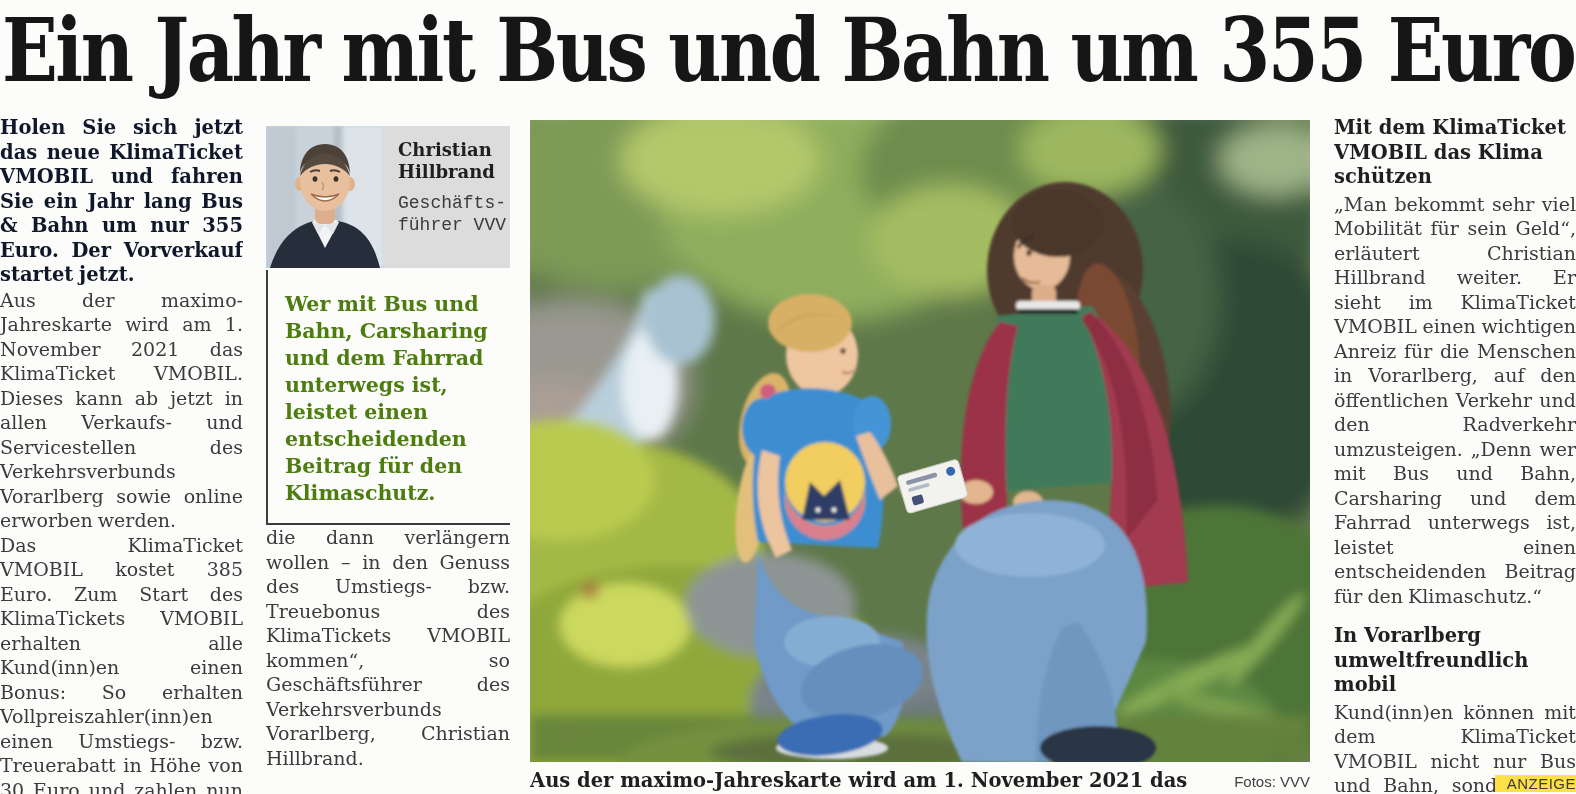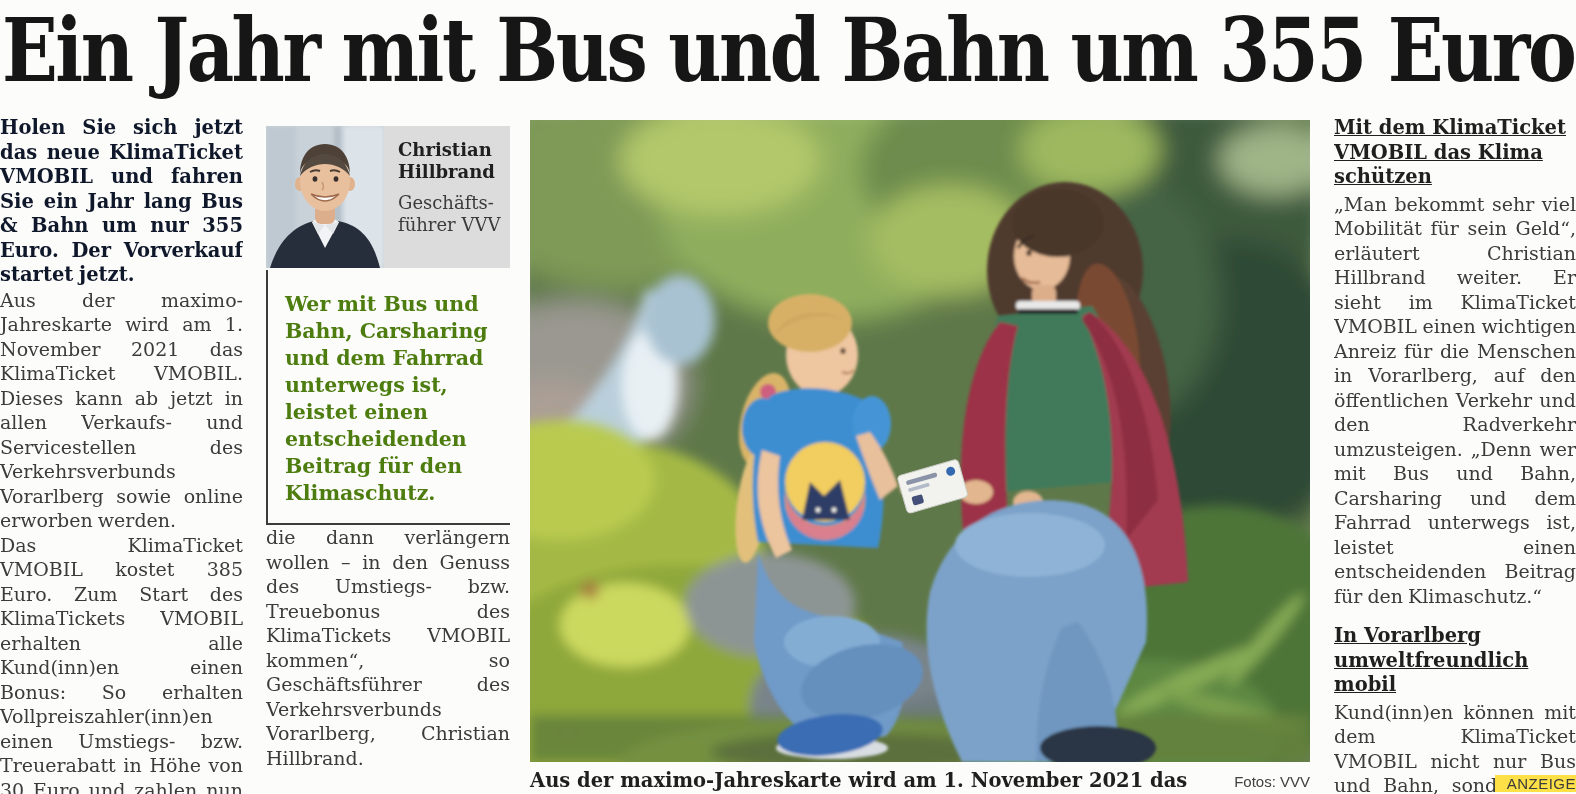--- a/index.html
+++ b/index.html
@@ -46,37 +46,36 @@
     word-spacing:-1px;
     hyphens:auto;
     color:#0f172a;
   }
   .gap-before{margin-top:22px;}
   h3.subhead{
     margin:16px 0 2px 0;
     font-size:19.5px;line-height:24.5px;
     font-weight:bold;
     color:#1f1f1f;
-    text-decoration:underline;
   }
   h3.subhead.first{margin-top:0;}
   
   .profile{
     margin-top:10px;
     height:142px;
     display:flex;
   }
   .profile svg{flex:none;display:block;}
   .profile-text{
     flex:1;
     background:#dcdcdc;
     padding:13px 4px 0 14px;
   }
   .profile-name span{display:block;font-weight:bold;font-size:18px;line-height:22px;color:#1f1f1f;}
-  .profile-role{margin-top:9px;}
+  .profile-role{margin-top:9px;font-family:Liberation Mono, monospace;}
   .profile-role span{display:block;font-size:18px;line-height:22px;color:#3b3b3b;}
   
   .quote{
     margin-top:2px;
     border-left:2px solid #3c3c3c;
     border-bottom:2px solid #3c3c3c;
     padding:21px 2px 16px 17px;
     font-size:20.5px;line-height:27px;
     color:#4d7c0f;
     font-weight:bold;

